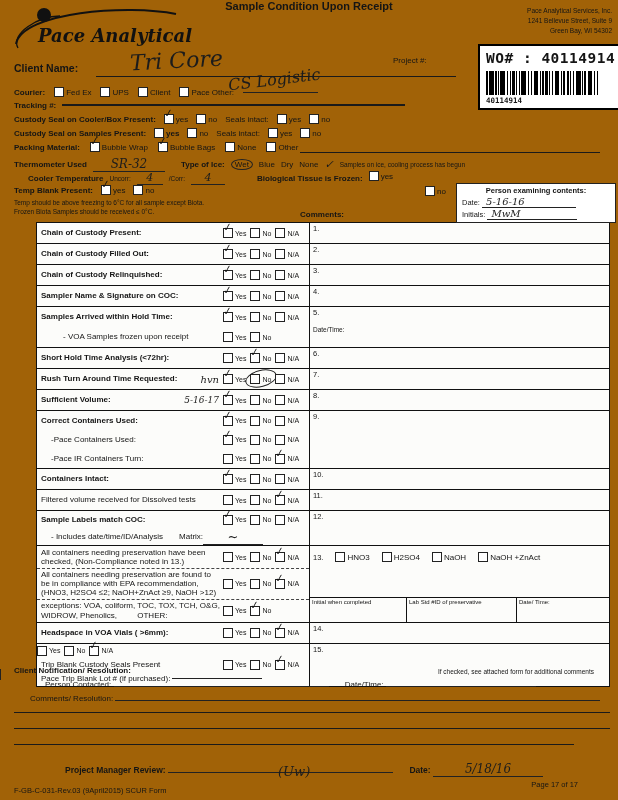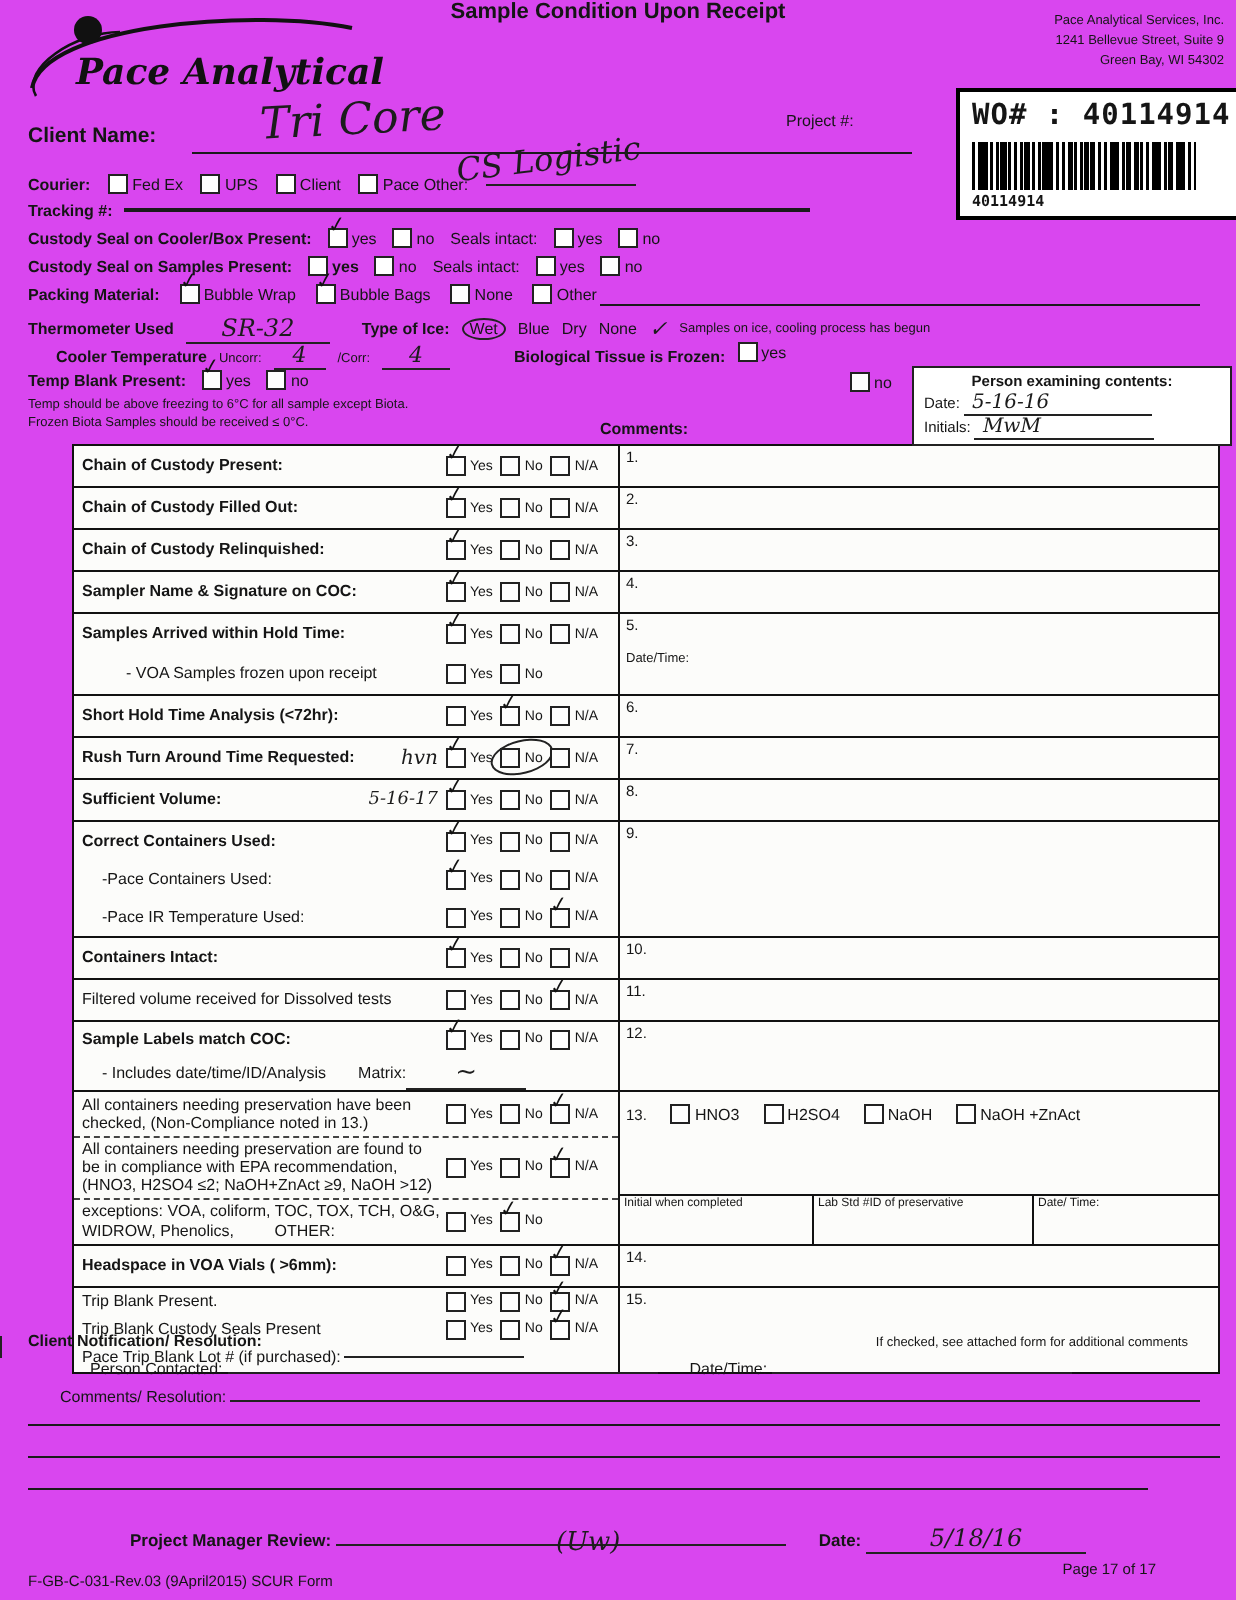--- a/index.html
+++ b/index.html
@@ -1,16 +1,16 @@
 <!DOCTYPE html>
 <html><head>
 <meta charset="utf-8">
 <style>
   html,body{margin:0;padding:0;background:#888;}
-  .page{position:relative;width:618px;height:800px;background:#d946ef;margin:0 auto;
+  .page{position:relative;width:618px;height:800px;background:#a16207;margin:0 auto;
         font-family:"Liberation Sans","DejaVu Sans",sans-serif;color:#151515;overflow:hidden;}
   .abs{position:absolute;}
   .b{font-weight:bold;}
   .sm{font-size:6.5px;}
   .hand{font-family:"DejaVu Serif",serif;font-style:italic;color:#1c1c1c;}
   .ul{border-bottom:1.3px solid #222;display:inline-block;}
   .rule{border-bottom:1.6px solid #1a1a1a;height:0;}
   
   .cbw{display:inline-flex;align-items:center;gap:2px;white-space:nowrap;}
   .cb{display:inline-block;width:8px;height:8px;border:1px solid #222;position:relative;background:#fff;flex:none;}
@@ -513,21 +513,21 @@
                 <span class="cb"></span>
                 <span>No</span>
               </span>
             <span class="cbw">
                 <span class="cb"></span>
                 <span>N/A</span>
               </span>
           </span>
           </div>
         <div class="tline" style="min-height:19px;">
-          <span class="tlabel ind1">-Pace IR Temperature Used:</span>
+          <span class="tlabel ind1">-Pace IR Containers Turn:</span>
           <span class="tchecks">
             <span class="cbw">
                 <span class="cb"></span>
                 <span>Yes</span>
               </span>
             <span class="cbw">
                 <span class="cb"></span>
                 <span>No</span>
               </span>
             <span class="cbw">
@@ -738,21 +738,20 @@
           </div>
         </div>
       <div class="tcom">
           <span>14.</span>
         </div>
     </div>
 
     <div class="tg">
       <div class="tl">
         <div class="tline short">
-          <span class="tlabel" style="font-weight:normal;">Trip Blank Present.</span>
           <span class="tchecks">
             <span class="cbw">
                 <span class="cb"></span>
                 <span>Yes</span>
               </span>
             <span class="cbw">
                 <span class="cb"></span>
                 <span>No</span>
               </span>
             <span class="cbw">

